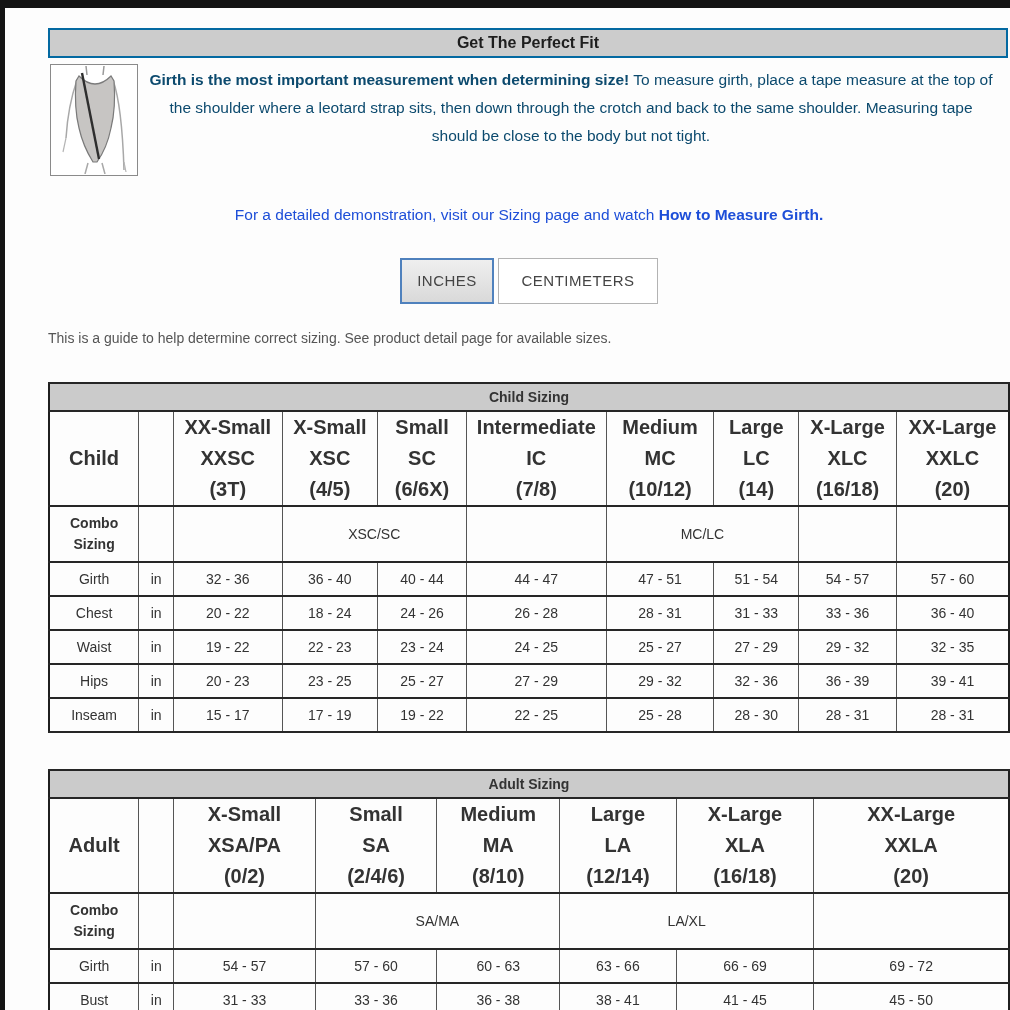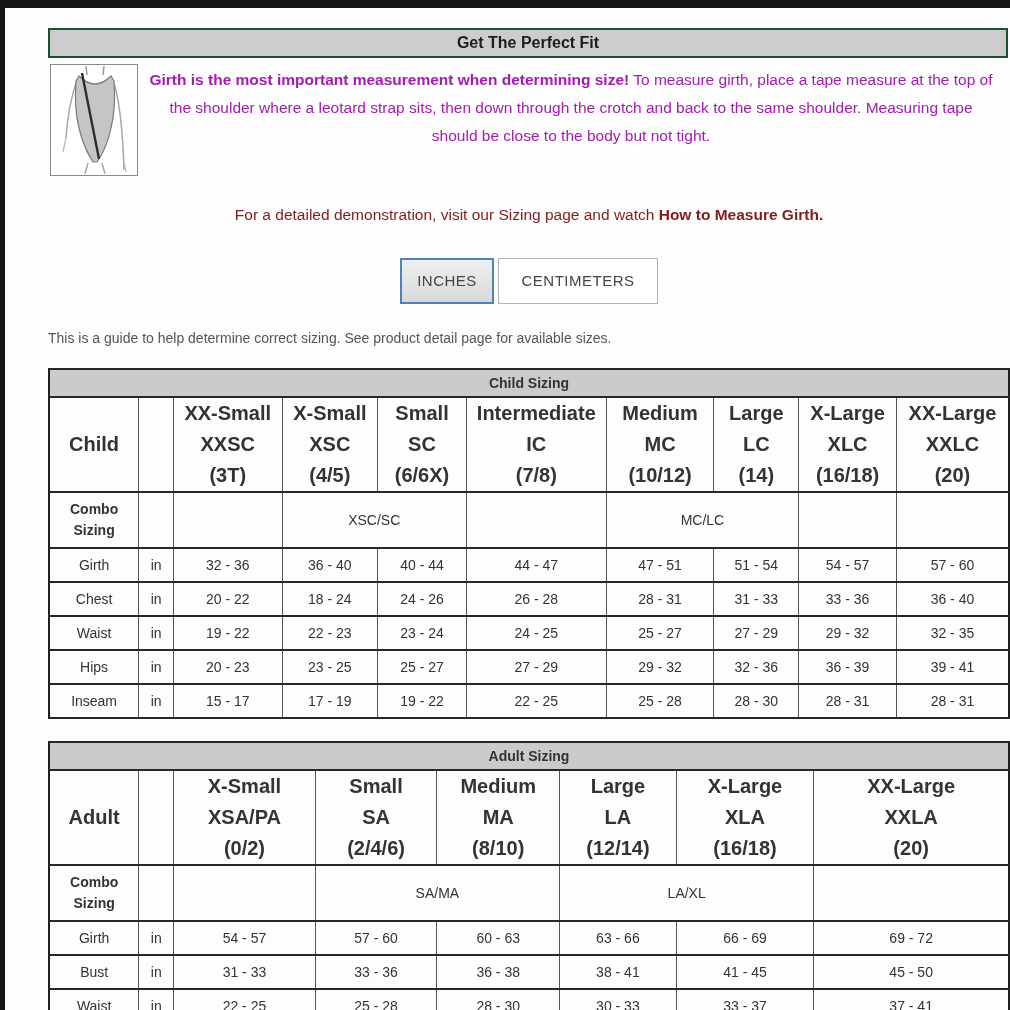--- a/index.html
+++ b/index.html
@@ -10,38 +10,38 @@
     font-family:"Liberation Sans", sans-serif;
     color:#333;
     border-top:8px solid #141414;
     border-left:5px solid #141414;
     overflow:hidden;
   }
   .page { position:relative; width:1005px; }
 
   .title-bar {
     margin:20px 0 0 43px; width:960px; height:30px;
-    background:#cccccc; border:2px solid #14532d;
+    background:#cccccc; border:2px solid #0369a1;
     text-align:center; font-weight:bold; font-size:16px;
     line-height:26px; color:#1e1e1e;
   }
 
   .intro { display:flex; margin:6px 0 0 45px; width:958px; align-items:flex-start; }
   .figure-box {
     width:88px; height:112px; flex:none;
     border:1px solid #8a8a8a; background:#fff;
     display:flex; align-items:center; justify-content:center;
   }
   .intro-text {
     flex:1; padding:2px 14px 0 10px; text-align:center;
-    font-size:15.5px; line-height:1.8; color:#a21caf;
+    font-size:15.5px; line-height:1.8; color:#0c4a6e;
   }
   .demo-line {
     margin:30px 0 0 43px; width:962px; text-align:center;
-    font-size:15.5px; color:#7f1d1d;
+    font-size:15.5px; color:#1d4ed8;
   }
 
   .unit-buttons { margin:34px 0 0 43px; width:962px; text-align:center;text-decoration:underline; }
   .btn {
     display:inline-block; height:46px; vertical-align:top;
     font-size:15px; color:#444; letter-spacing:0.5px;
     text-align:center; cursor:pointer;
   }
   .btn-inches {
     width:94px; line-height:42px;
@@ -53,21 +53,21 @@
     border:1px solid #b3b3b3; background:#ffffff;
   }
 
   .guide-note {
     margin:26px 0 0 43px; width:962px; text-align:left;
     font-size:14px; color:#555;
   }
 
   table.size-table {
     border-collapse:collapse; table-layout:fixed;
-    margin:22px 0 0 43px;
+    margin:36px 0 0 43px;
     border:2px solid #1f1f1f;
   }
   table.size-table td {
     border-left:1px solid #555; border-right:1px solid #555;
     border-top:2px solid #262626; border-bottom:2px solid #262626;
     text-align:center; font-size:14px; color:#333;
     padding:0 2px; overflow:hidden;
   }
   td.table-title {
     background:#cbcbcb; font-weight:bold; font-size:15px;

